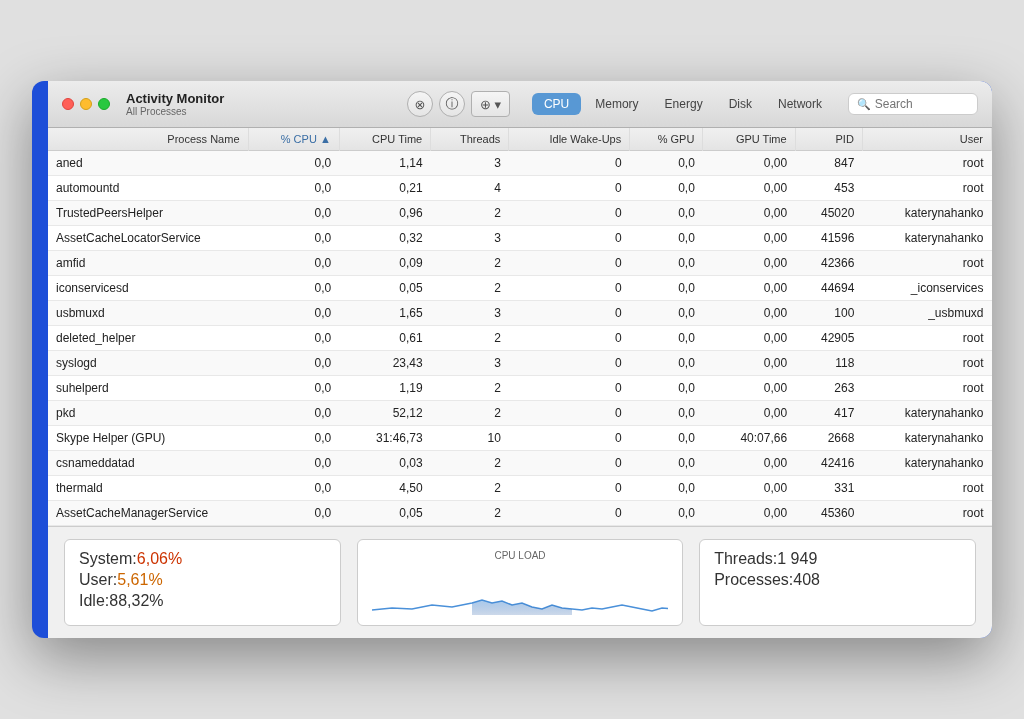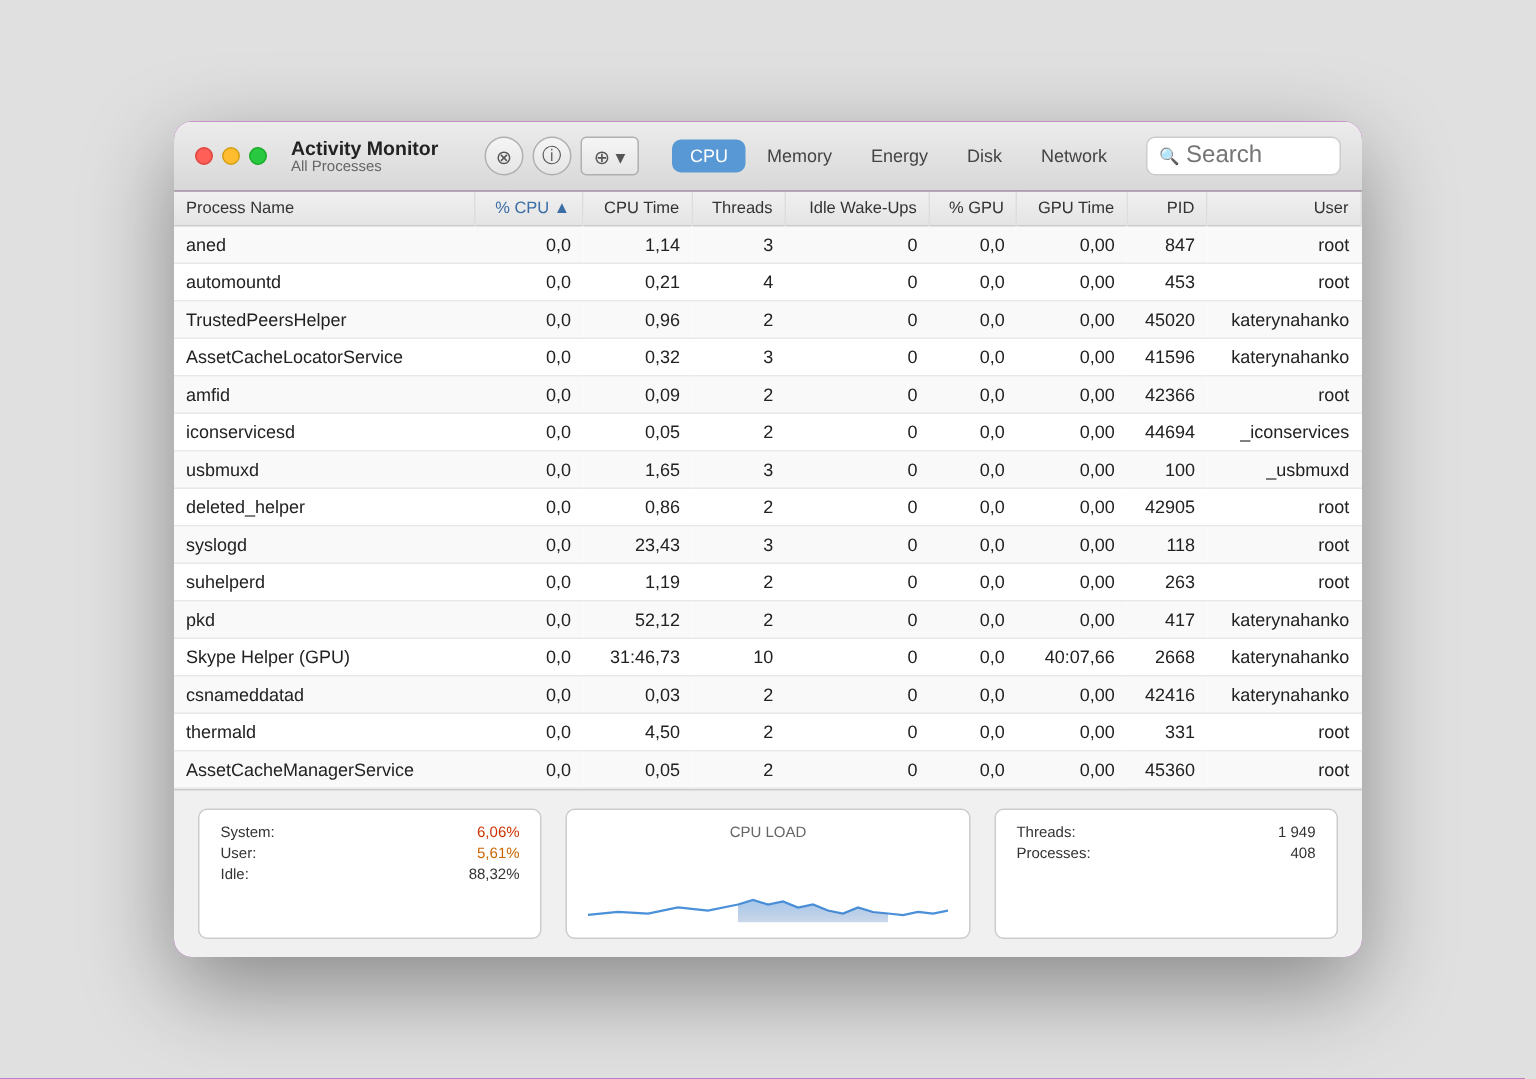--- a/index.html
+++ b/index.html
@@ -5,25 +5,26 @@
     * { box-sizing: border-box; margin: 0; padding: 0; }
     body {
       background: #e0e0e0;
       display: flex;
       align-items: center;
       justify-content: center;
       min-height: 100vh;
       font-family: -apple-system, BlinkMacSystemFont, "SF Pro Text", "Helvetica Neue", Arial, sans-serif;
     }
     .window {
-      width: 792px;
-      background: #a21caf;
+      width: 960px;
+      background: #1d4ed8;
       border-radius: 12px;
       box-shadow: 0 20px 60px rgba(0,0,0,0.4);
       overflow: hidden;
+      padding-left: 16px;
     }
     .titlebar {
       background: linear-gradient(to bottom, #ececec, #d8d8d8);
       border-bottom: 1px solid #b0b0b0;
       padding: 10px 14px;
       display: flex;
       align-items: center;
       gap: 10px;
     }
     .traffic-lights {
@@ -105,21 +106,21 @@
       width: 130px;
       margin-left: 8px;
     }
     .search-icon-inner {
       color: #999;
       font-size: 11px;
     }
     .search-input {
       border: none;
       outline: none;
-      font-size: 16px;
+      font-size: 12px;
       color: #333;
       background: transparent;
       width: 100%;
     }
     .table-container {
       background: white;
       overflow-y: auto;
       max-height: 460px;
     }
     table {
@@ -179,22 +180,21 @@
       padding: 10px 14px;
       flex: 1;
     }
     .footer-stats {
       display: flex;
       flex-direction: column;
       gap: 3px;
     }
     .footer-stat-row {
       display: flex;
-      justify-content: space-between;
-      font-size: 10px;
+      font-size: 16px;
       color: #333;
     }
     .footer-stat-value-red { color: #cc3300; }
     .footer-stat-value-orange { color: #cc6600; }
     .cpu-load-panel {
       flex: 1.2;
       display: flex;
       flex-direction: column;
       align-items: center;
       justify-content: flex-start;
@@ -241,21 +241,21 @@
         <span class="search-icon-inner">🔍</span>
         <input class="search-input" type="text" placeholder="Search" style="">
       </div>
     </div>
   </div>
 
   <div class="table-container">
     <table>
       <thead>
         <tr>
-          <th style="text-align:left; width:200px;">Process Name</th>
+          <th style="text-align:right; width:200px;">Process Name</th>
           <th class="active-sort">% CPU <span>▲</span></th>
           <th>CPU Time</th>
           <th>Threads</th>
           <th>Idle Wake-Ups</th>
           <th>% GPU</th>
           <th>GPU Time</th>
           <th>PID</th>
           <th>User</th>
         </tr>
       </thead>
@@ -333,21 +333,21 @@
       <td>3</td>
       <td>0</td>
       <td>0,0</td>
       <td>0,00</td>
       <td>100</td>
       <td>_usbmuxd</td>
     </tr>
           <tr>
       <td>deleted_helper</td>
       <td>0,0</td>
-      <td>0,86</td>
+      <td>0,61</td>
       <td>2</td>
       <td>0</td>
       <td>0,0</td>
       <td>0,00</td>
       <td>42905</td>
       <td>root</td>
     </tr>
           <tr>
       <td>syslogd</td>
       <td>0,0</td>

